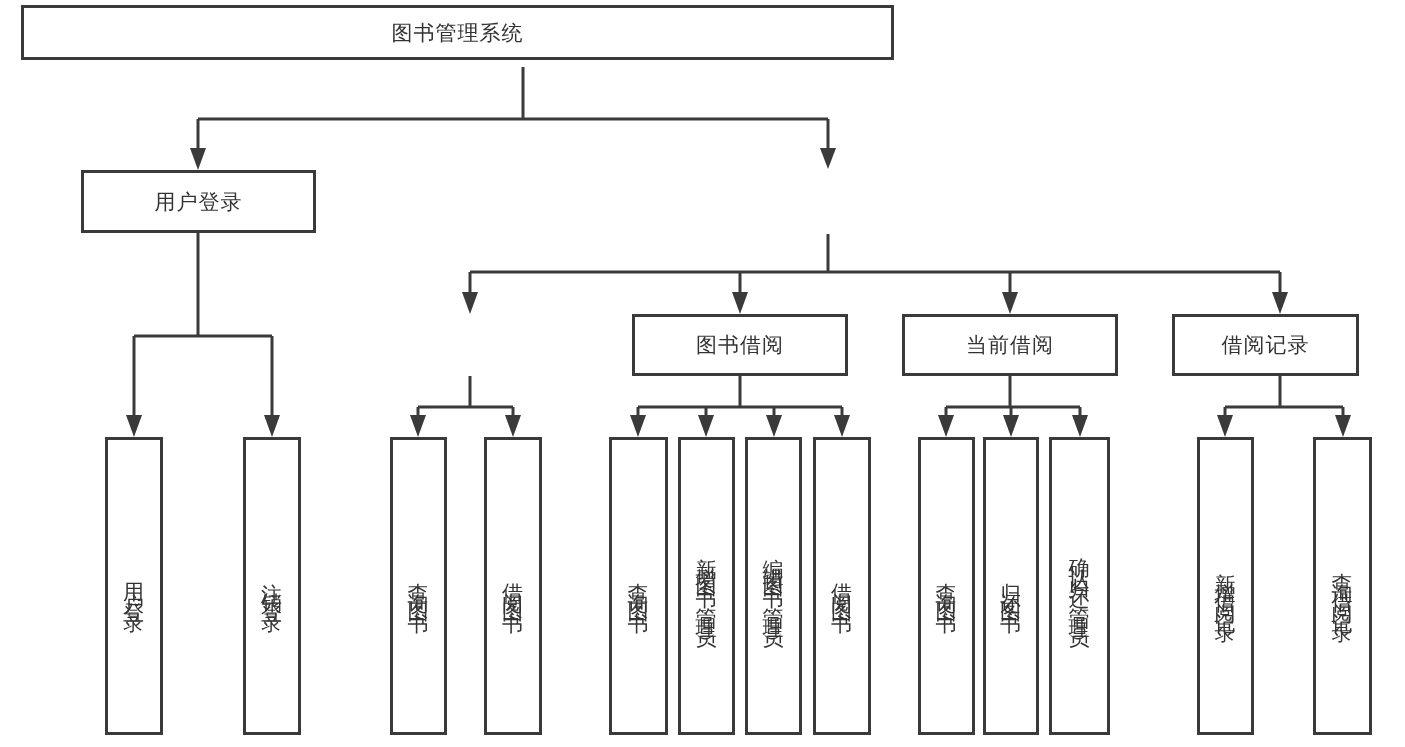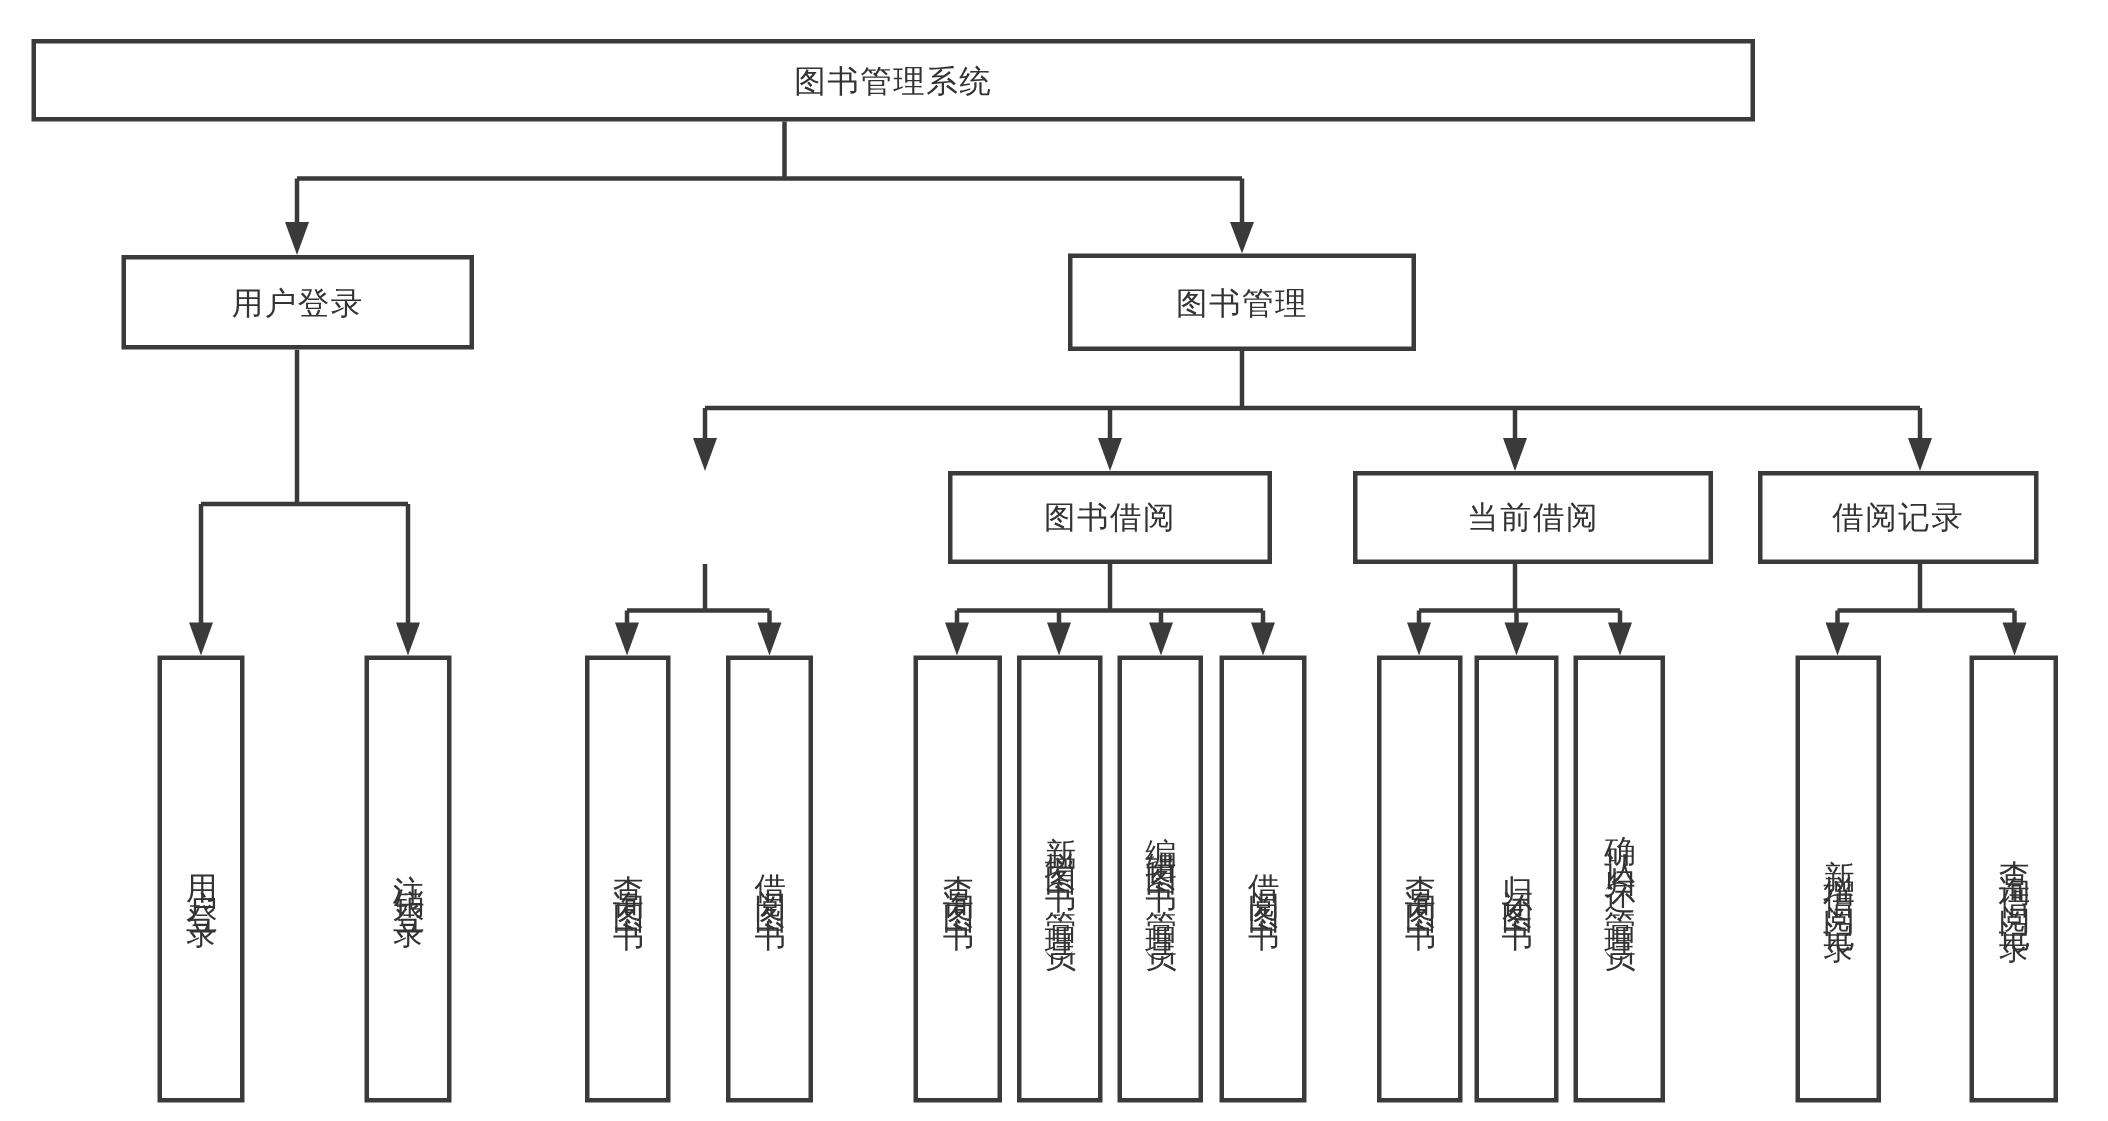--- a/index.html
+++ b/index.html
@@ -34,26 +34,26 @@
   .vnode { top: 437px; height: 298px; }
   .vnode .vlabel {
     writing-mode: vertical-rl;
     text-orientation: upright;
     font-size: 21px;
     letter-spacing: 10px;
     color: #333333;
     line-height: 1;
   }
   
-  .n-root      { left: 21px;  top: 26px;  width: 1149px; height: 55px; }
+  .n-root      { left: 21px;  top: 5px;  width: 873px; height: 55px; }
   .n-login     { left: 81px;  top: 170px; width: 235px;  height: 63px; }
   .n-bookmgmt  { left: 712px; top: 169px; width: 232px;  height: 65px; }
   .n-newrec    { left: 363px; top: 314px; width: 215px;  height: 62px; }
   .n-borrow    { left: 632px; top: 314px; width: 216px;  height: 62px; font-family: Liberation Mono, monospace; }
-  .n-current   { left: 902px; top: 314px; width: 240px;  height: 62px; align-items: center; }
+  .n-current   { left: 902px; top: 314px; width: 216px;  height: 62px; align-items: center; }
   .n-records   { left: 1172px;top: 314px; width: 187px;  height: 62px; }
   .lf-1  { left: 105px;  width: 58px; }
   .lf-2  { left: 243px;  width: 58px; }
   .lf-3  { left: 390px;  width: 57px; }
   .lf-4  { left: 484px;  width: 58px; }
   .lf-5  { left: 609px;  width: 59px; }
   .lf-6  { left: 678px;  width: 57px; }
   .lf-7  { left: 745px;  width: 57px; }
   .lf-8  { left: 813px;  width: 58px; }
   .lf-9  { left: 918px;  width: 57px; }
@@ -139,23 +139,20 @@
     <polygon points="1335,415 1351,415 1343,437" fill="#3a3a3a" stroke="none"></polygon>
   </svg>
 
   <div class="node n-root">
     <span class="hlabel">图书管理系统</span>
   </div>
 
   <div class="node n-login">
     <span class="hlabel">用户登录</span>
   </div>
-  <div class="node n-bookmgmt">
-    <span class="hlabel">图书管理</span>
-  </div>
 
   <div class="node n-borrow">
     <span class="hlabel">图书借阅</span>
   </div>
   <div class="node n-current">
     <span class="hlabel">当前借阅</span>
   </div>
   <div class="node n-records">
     <span class="hlabel">借阅记录</span>
   </div>

